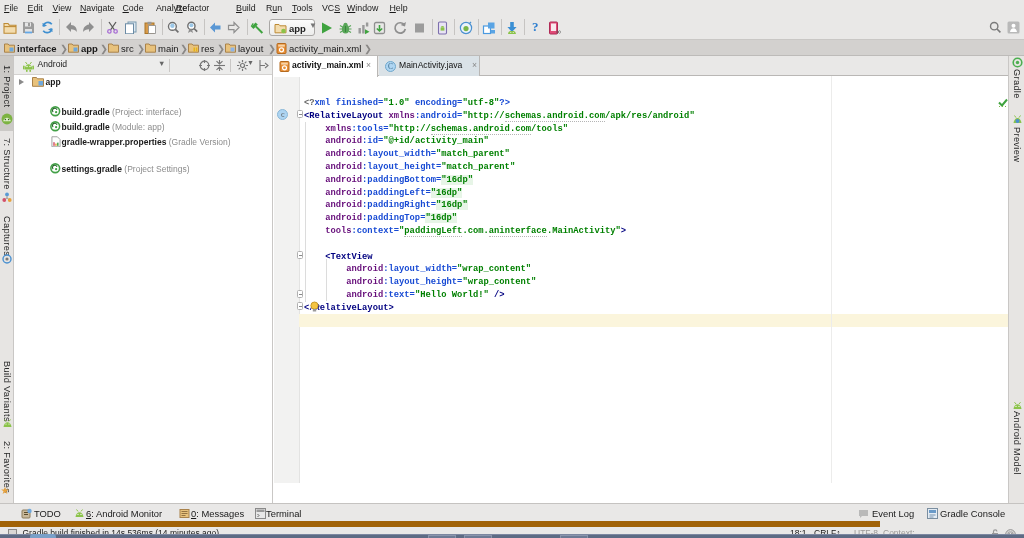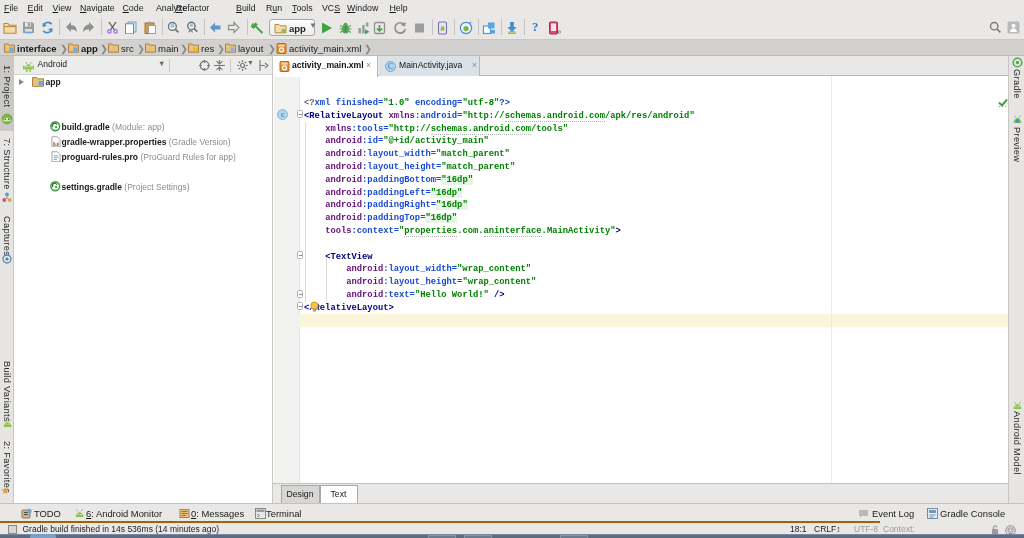--- a/index.html
+++ b/index.html
@@ -38,21 +38,21 @@
 .att{color:#174ad4}
 .pre{color:#660e7a}
 .str{color:#008000}
 .bgv{background:#e7f5e7}
 #caretline{position:absolute;left:26px;top:258.4px;width:709px;height:13px;background:#fbf5dc}
 #marginline{position:absolute;left:558px;top:20px;width:1px;height:407px;background:#ececeb}
 #dtbar{position:absolute;left:0;top:427px;width:736px;height:20px;background:#e9e8e7;border-top:1px solid #c5c3c1;font-size:8.7px}
 
 #toolrow{left:0;top:503px;width:1024px;height:18px;background:#e9e8e7;border-top:1px solid #c5c3c1}
 #toolrow span{position:absolute;top:4px;font-size:9.4px}
-#statusbar{left:0;top:521px;width:880px;height:13px;background:#e9e8e7;border-top:2px solid #a16207;font-size:8.5px}
+#statusbar{left:0;top:521px;width:880px;height:13px;background:#e9e8e7;border-top:6px solid #a16207;font-size:8.5px}
 #taskbar{left:0;top:534px;width:1024px;height:4px;background:#5d6b84}
 </style></head>
 <body>
 <div class="abs" id="menubar">
 <span style="left:4px"><u>F</u>ile</span>
 <span style="left:27.5px"><u>E</u>dit</span>
 <span style="left:52.5px"><u>V</u>iew</span>
 <span style="left:80px"><u>N</u>avigate</span>
 <span style="left:122.5px"><u>C</u>ode</span>
 <span style="left:156px">Analy<u>z</u>e</span>
@@ -314,45 +314,46 @@
       </svg>
 </div>
 <div class="trow" style="top:18px">
       <span class="tri" style="left:5px;top:4.5px;border-left:5px solid #8a8a8a;border-top:3.5px solid transparent;border-bottom:3.5px solid transparent"></span>
 <svg style="position:absolute;left:18px;top:2px" width="12" height="11" viewBox="0 0 12 11">
         <path d="M.5 1.5h4l1 1.3H11.5v7.5H.5z" fill="#e8c27c" stroke="#a9824a"></path>
         <rect x="6.5" y="5" width="4.5" height="4.5" fill="#6fa8dc"></rect>
       </svg>
 <b style="position:absolute;left:31.5px;top:3px">app</b>
     </div>
+<div class="trow" style="top:48px">
+<svg style="position:absolute;left:36px;top:2px" width="10.5" height="10.5" viewBox="0 0 12 12">
+        <circle cx="6" cy="6" r="5" fill="#fff" stroke="#43a047" stroke-width="1.8"></circle>
+        <path d="M8 4.5a2.6 2.6 0 1 0-4.4 2.4" fill="none" stroke="#1b5e20" stroke-width="1.2"></path>
+        <circle cx="7" cy="7" r="1.3" fill="#43a047"></circle>
+      </svg>
+<span style="position:absolute;left:47.5px;top:3px"><b>build.gradle</b> <span class="d">(Project: interface)</span></span>
+    </div>
 <div class="trow" style="top:63px">
 <svg style="position:absolute;left:36px;top:2px" width="10.5" height="10.5" viewBox="0 0 12 12">
         <circle cx="6" cy="6" r="5" fill="#fff" stroke="#43a047" stroke-width="1.8"></circle>
         <path d="M8 4.5a2.6 2.6 0 1 0-4.4 2.4" fill="none" stroke="#1b5e20" stroke-width="1.2"></path>
         <circle cx="7" cy="7" r="1.3" fill="#43a047"></circle>
       </svg>
 <span style="position:absolute;left:47.5px;top:3px"><b>build.gradle</b> <span class="d">(Module: app)</span></span>
     </div>
 <div class="trow" style="top:78px">
 <svg style="position:absolute;left:37px;top:1.5px" width="10" height="11.5" viewBox="0 0 11 12">
         <path d="M1 .5h6l3 3v8H1z" fill="#fdfdfd" stroke="#9a9a9a"></path>
         <rect x="2.5" y="6.5" width="1.6" height="4" fill="#d4506a"></rect>
         <rect x="4.6" y="8" width="1.6" height="2.5" fill="#e8a33d"></rect>
         <rect x="6.7" y="7" width="1.6" height="3.5" fill="#43a047"></rect>
       </svg>
 <span style="position:absolute;left:47.5px;top:3px"><b>gradle-wrapper.properties</b> <span class="d">(Gradle Version)</span></span>
     </div>
-<div class="trow" style="top:93px">
-<svg style="position:absolute;left:37px;top:1.5px" width="10" height="11.5" viewBox="0 0 11 12">
-        <path d="M1 .5h6l3 3v8H1z" fill="#fdfdfd" stroke="#9a9a9a"></path>
-        <path d="M3 5h5M3 7h5M3 9h3.5" stroke="#6fa8dc" stroke-width="1"></path>
-      </svg>
-<span style="position:absolute;left:47.5px;top:3px"><b>proguard-rules.pro</b> <span class="d">(ProGuard Rules for app)</span></span>
-    </div>
-<div class="trow" style="top:123px">
+<div class="trow" style="top:105px">
 <svg style="position:absolute;left:36px;top:2px" width="10.5" height="10.5" viewBox="0 0 12 12">
         <circle cx="6" cy="6" r="5" fill="#fff" stroke="#43a047" stroke-width="1.8"></circle>
         <path d="M8 4.5a2.6 2.6 0 1 0-4.4 2.4" fill="none" stroke="#1b5e20" stroke-width="1.2"></path>
         <circle cx="7" cy="7" r="1.3" fill="#43a047"></circle>
       </svg>
 <span style="position:absolute;left:47.5px;top:3px"><b>settings.gradle</b> <span class="d">(Project Settings)</span></span>
     </div>
 </div>
 <div class="abs" id="editor">
 <div id="tabbar">
@@ -384,39 +385,35 @@
 <pre id="code"><span style="color:#666">&lt;?</span><span class="att">xml finished=</span><span class="str">"1.0"</span><span class="att"> encoding=</span><span class="str">"utf-8"</span><span class="att">?&gt;</span>
 <span class="nav">&lt;RelativeLayout</span> <span class="pre">xmlns</span><span class="att">:android=</span><span class="str">"http://<u>schemas.android.com</u>/apk/res/android"</span>
     <span class="pre">xmlns</span><span class="att">:tools=</span><span class="str">"http://<u>schemas.android.com</u>/tools"</span>
     <span class="pre">android</span><span class="att">:id=</span><span class="str">"@+id/activity_main"</span>
     <span class="pre">android</span><span class="att">:layout_width=</span><span class="str">"match_parent"</span>
     <span class="pre">android</span><span class="att">:layout_height=</span><span class="str">"match_parent"</span>
     <span class="pre">android</span><span class="att">:paddingBottom=</span><span class="str bgv">"16dp"</span>
     <span class="pre">android</span><span class="att">:paddingLeft=</span><span class="str bgv">"16dp"</span>
     <span class="pre">android</span><span class="att">:paddingRight=</span><span class="str bgv">"16dp"</span>
     <span class="pre">android</span><span class="att">:paddingTop=</span><span class="str bgv">"16dp"</span>
-    <span class="pre">tools</span><span class="att">:context=</span><span class="str">"<u>properties</u>.com.<u>aninterface</u>.MainActivity"</span><span class="nav">&gt;</span>
+    <span class="pre">tools</span><span class="att">:context=</span><span class="str">"<u>paddingLeft</u>.com.<u>aninterface</u>.MainActivity"</span><span class="nav">&gt;</span>
 
     <span class="nav">&lt;TextView</span>
         <span class="pre">android</span><span class="att">:layout_width=</span><span class="str">"wrap_content"</span>
         <span class="pre">android</span><span class="att">:layout_height=</span><span class="str">"wrap_content"</span>
         <span class="pre">android</span><span class="att">:text=</span><span class="str">"Hello World!"</span> <span class="nav">/&gt;</span>
 <span class="nav">&lt;/RelativeLayout&gt;</span></pre>
 <svg style="position:absolute;left:36px;top:245px" width="11" height="11" viewBox="0 0 11 11">
       <circle cx="5.5" cy="4.6" r="3.6" fill="#f5c542" stroke="#c89a28"></circle>
       <rect x="3.8" y="8" width="3.4" height="2.5" fill="#9a9a9a"></rect>
     </svg>
 <svg style="position:absolute;left:725px;top:42px" width="10" height="10" viewBox="0 0 10 10">
       <path d="M1 4.5 4 7.5 9 1.5" fill="none" stroke="#3fa33f" stroke-width="2"></path>
       <path d="M1 8.5h2M4 8.5h2M7 8.5h2" stroke="#7ab648" stroke-width="1" stroke-dasharray="1,1"></path>
     </svg>
-<div id="dtbar">
-<div style="position:absolute;left:7.5px;top:1px;width:39px;height:19px;background:#d8d6d5;border:1px solid #a9a7a5;border-bottom:none;text-align:center;padding-top:3px">Design</div>
-<div style="position:absolute;left:46.5px;top:1px;width:38px;height:19px;background:#fff;border:1px solid #a9a7a5;border-bottom:none;text-align:center;padding-top:3px">Text</div>
-</div>
 </div>
 <div class="abs" id="rstripe">
 <svg style="position:absolute;left:3px;top:1px" width="11" height="11" viewBox="0 0 11 11">
       <circle cx="5.5" cy="5.5" r="4.3" fill="none" stroke="#4caf50" stroke-width="1.6"></circle>
       <circle cx="5.5" cy="5.5" r="1.7" fill="#4caf50"></circle>
     </svg>
 <span class="vtext" style="left:3px;top:13px">Gradle</span>
 <svg style="position:absolute;left:3px;top:58px" width="11" height="11" viewBox="0 0 11 11">
       <path d="M1.5 9c.4-3 2-5 4-5s3.6 2 4 5z" fill="#8bc34a"></path>
       <path d="M2.5 1.5 4 3.6M8.5 1.5 7 3.6" stroke="#8bc34a" stroke-width="1"></path>

